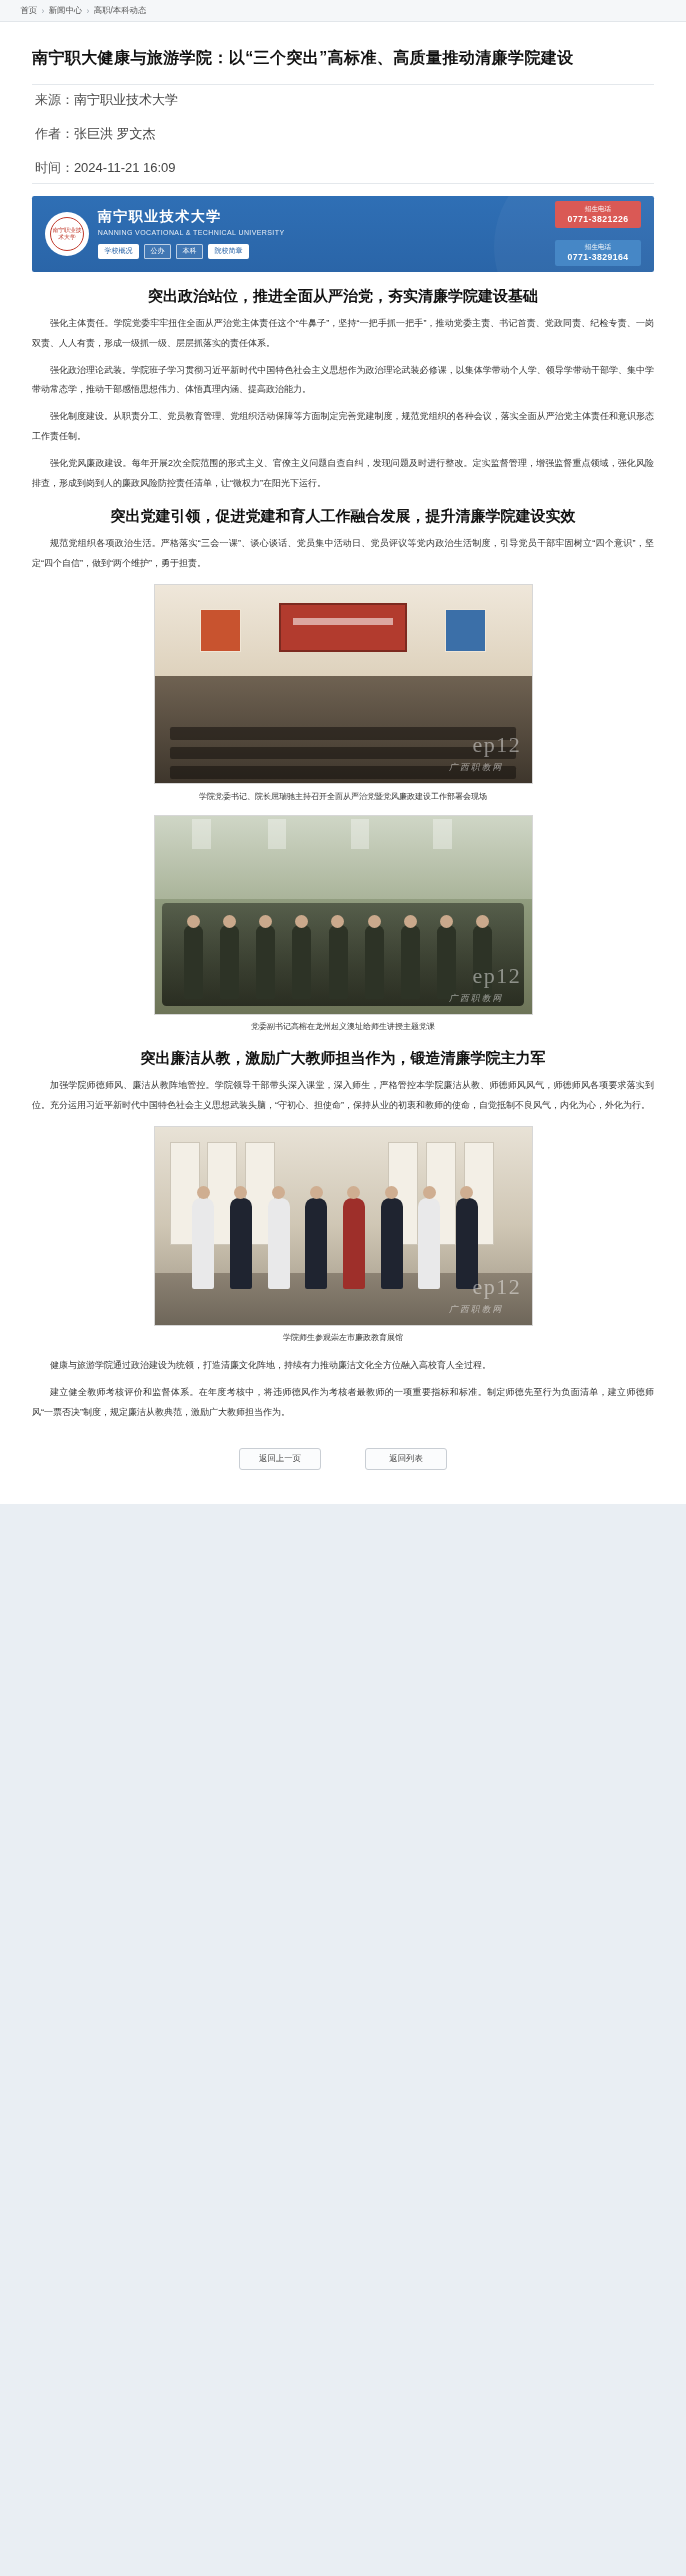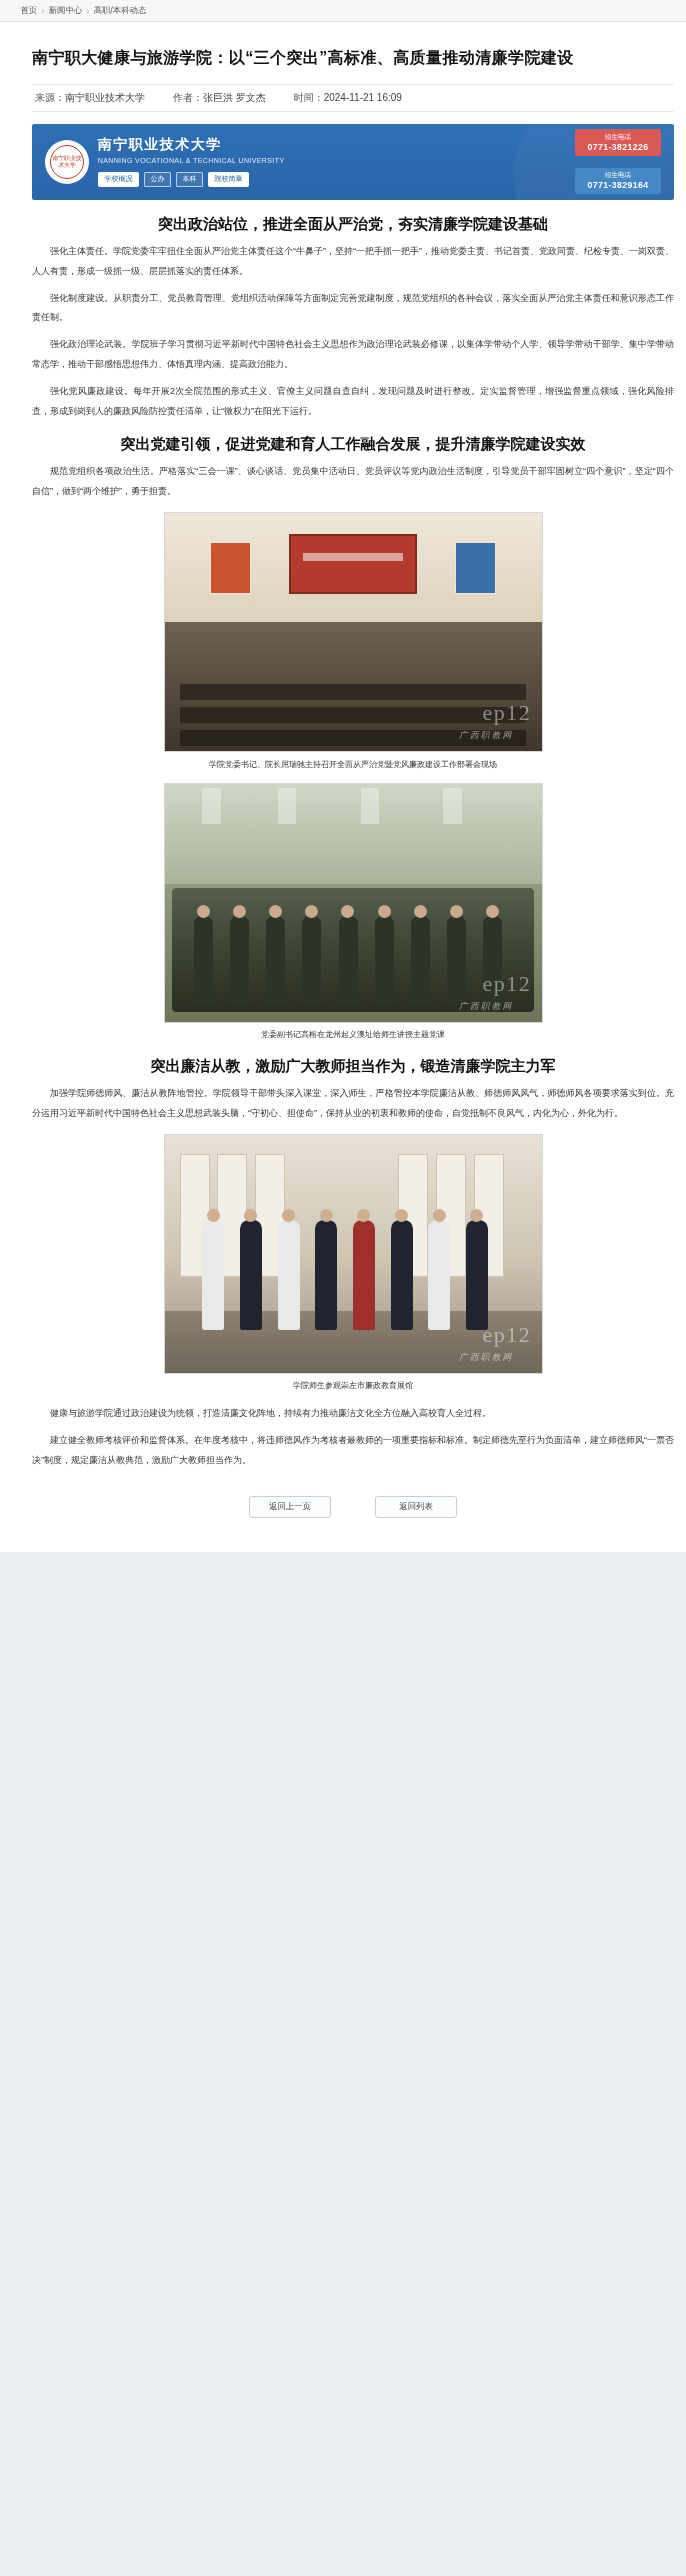--- a/index.html
+++ b/index.html
@@ -30,40 +30,41 @@
     color: #555;
     gap: 4.4px;
   }
   .breadcrumb-bar a {
     color: #555;
     text-decoration: none;
   }
   .breadcrumb-sep { color: #9aa3ab; }
 
   .content-wrap {
-    padding: 16px 12px 29px 32px;
+    padding: 16px 32px 29px 32px;
   }
 
   
   .article-title {
     font-size: 16px;
     line-height: 26px;
     font-weight: bold;
     color: #111;
     letter-spacing: 0.4px;
     margin: 7.3px 0 13px 0;
   }
   .meta-bar {
     border-top: 0.7px solid #e4e8ec;
     border-bottom: 0.7px solid #e4e8ec;
     padding: 5.8px 2.9px;
-    font-size: 10px;
+    font-size: 13px;
     color: #555;
     display: flex;
-    gap: 28px;
+    gap: 16px;
+    flex-direction: column;
   }
   .meta-bar span.mval { color: #444; }
 
   
   .banner {
     margin: 11.7px 0 13px 0;
     background: linear-gradient(180deg, #2f6fb5 0%, #2a65a8 100%);
     border-radius: 2.2px;
     height: 76px;
     display: flex;
@@ -158,21 +159,21 @@
     margin: 11.7px 0 7.3px 0;
   }
 
   
   figure.fig {
     margin: 10.2px 0 10.2px 0;
     text-align: center;
   }
   .photo {
     width: 379px;
-    height: 240px;
+    height: 200px;
     margin: 0 auto;
     position: relative;
     overflow: hidden;
     border: 0.7px solid #d7d7d7;
   }
   .photo .wm {
     position: absolute;
     right: 10.2px;
     bottom: 25px;
     font-size: 22px;
@@ -347,22 +348,22 @@
         <div class="phone-box blue">
           <div class="pl">招生电话</div>
           <div class="pn">0771-3829164</div>
         </div>
       </div>
     </div>
 
 
     <h3 class="sub">突出政治站位，推进全面从严治党，夯实清廉学院建设基础</h3>
     <p class="para">强化主体责任。学院党委牢牢扭住全面从严治党主体责任这个“牛鼻子”，坚持“一把手抓一把手”，推动党委主责、书记首责、党政同责、纪检专责、一岗双责、人人有责，形成一级抓一级、层层抓落实的责任体系。</p>
+    <p class="para">强化政治理论武装。学院班子学习贯彻习近平新时代中国特色社会主义思想作为政治理论武装必修课，以集体学带动个人学、领导学带动干部学、集中学带动常态学，推动干部感悟思想伟力、体悟真理内涵、提高政治能力。</p>
     <p class="para">强化制度建设。从职责分工、党员教育管理、党组织活动保障等方面制定完善党建制度，规范党组织的各种会议，落实全面从严治党主体责任和意识形态工作责任制。</p>
-    <p class="para">强化政治理论武装。学院班子学习贯彻习近平新时代中国特色社会主义思想作为政治理论武装必修课，以集体学带动个人学、领导学带动干部学、集中学带动常态学，推动干部感悟思想伟力、体悟真理内涵、提高政治能力。</p>
     <p class="para">强化党风廉政建设。每年开展2次全院范围的形式主义、官僚主义问题自查自纠，发现问题及时进行整改。定实监督管理，增强监督重点领域，强化风险排查，形成到岗到人的廉政风险防控责任清单，让“微权力”在阳光下运行。</p>
 
     <h3 class="sub">突出党建引领，促进党建和育人工作融合发展，提升清廉学院建设实效</h3>
     <p class="para">规范党组织各项政治生活。严格落实“三会一课”、谈心谈话、党员集中活动日、党员评议等党内政治生活制度，引导党员干部牢固树立“四个意识”，坚定“四个自信”，做到“两个维护”，勇于担责。</p>
 
     <figure class="fig">
       <div class="photo p1">
         <div class="wall"></div>
         <div class="sidepic a"></div>
         <div class="screen"></div>

